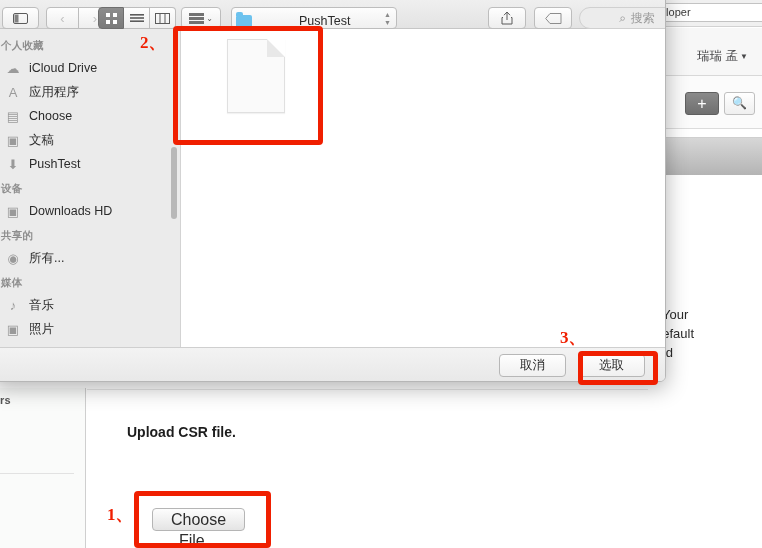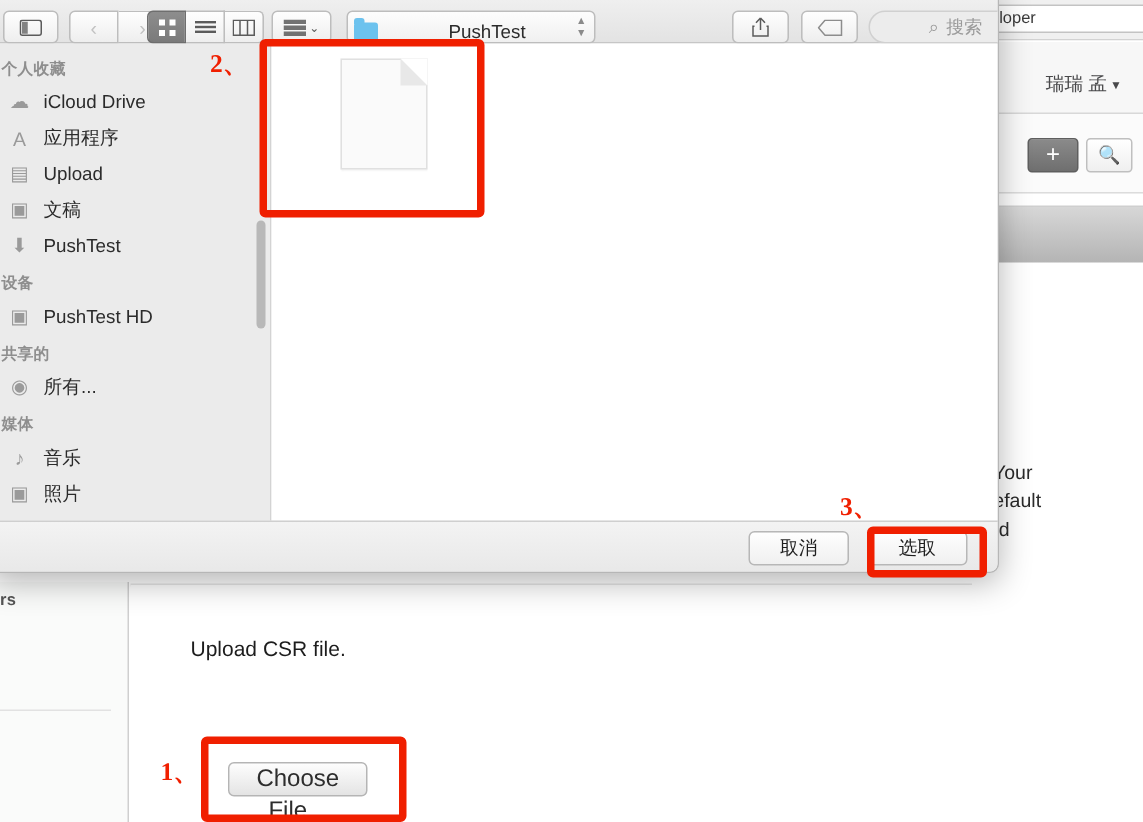--- a/index.html
+++ b/index.html
@@ -80,21 +80,21 @@
   .bg-main-panel {
     position: absolute; left: 87px; top: 390px; width: 561px; height: 158px;
     background: #ffffff;
   }
   .bg-main-toprule {
     position: absolute; left: 87px; top: 389px; width: 561px; height: 2px;
     background: #e6e6e6;
   }
   .upload-title {
     position: absolute; left: 127px; top: 424px;
-    font-size: 14px; font-weight: normal; color: #1d1d1d;
+    font-size: 14px; font-weight: bold; color: #1d1d1d;
   }
   .upload-sub {
     position: absolute; left: 127px; top: 444px;
     font-size: 13px; color: #3b3b3b;
   }
   .upload-sub .bold { font-weight: bold; }
   .choose-file-btn {
     position: absolute; left: 152px; top: 508px; width: 93px; height: 23px;
     background: linear-gradient(#fdfdfd, #e4e4e4);
     border: 1px solid #b5b5b5; border-radius: 4px;
@@ -390,35 +390,35 @@
         <div class="sb-item">
           <span class="sb-ico">☁</span>
           <span>iCloud Drive</span>
         </div>
         <div class="sb-item">
           <span class="sb-ico">A</span>
           <span>应用程序</span>
         </div>
         <div class="sb-item">
           <span class="sb-ico">▤</span>
-          <span>Upload</span>
+          <span>Choose</span>
         </div>
         <div class="sb-item">
           <span class="sb-ico">▣</span>
           <span>文稿</span>
         </div>
         <div class="sb-item">
           <span class="sb-ico">⬇</span>
           <span>PushTest</span>
         </div>
 
         <div class="sb-group">设备</div>
         <div class="sb-item">
           <span class="sb-ico">▣</span>
-          <span>PushTest HD</span>
+          <span>Downloads HD</span>
         </div>
 
         <div class="sb-group">共享的</div>
         <div class="sb-item">
           <span class="sb-ico">◉</span>
           <span>所有...</span>
         </div>
 
         <div class="sb-group">媒体</div>
         <div class="sb-item">

